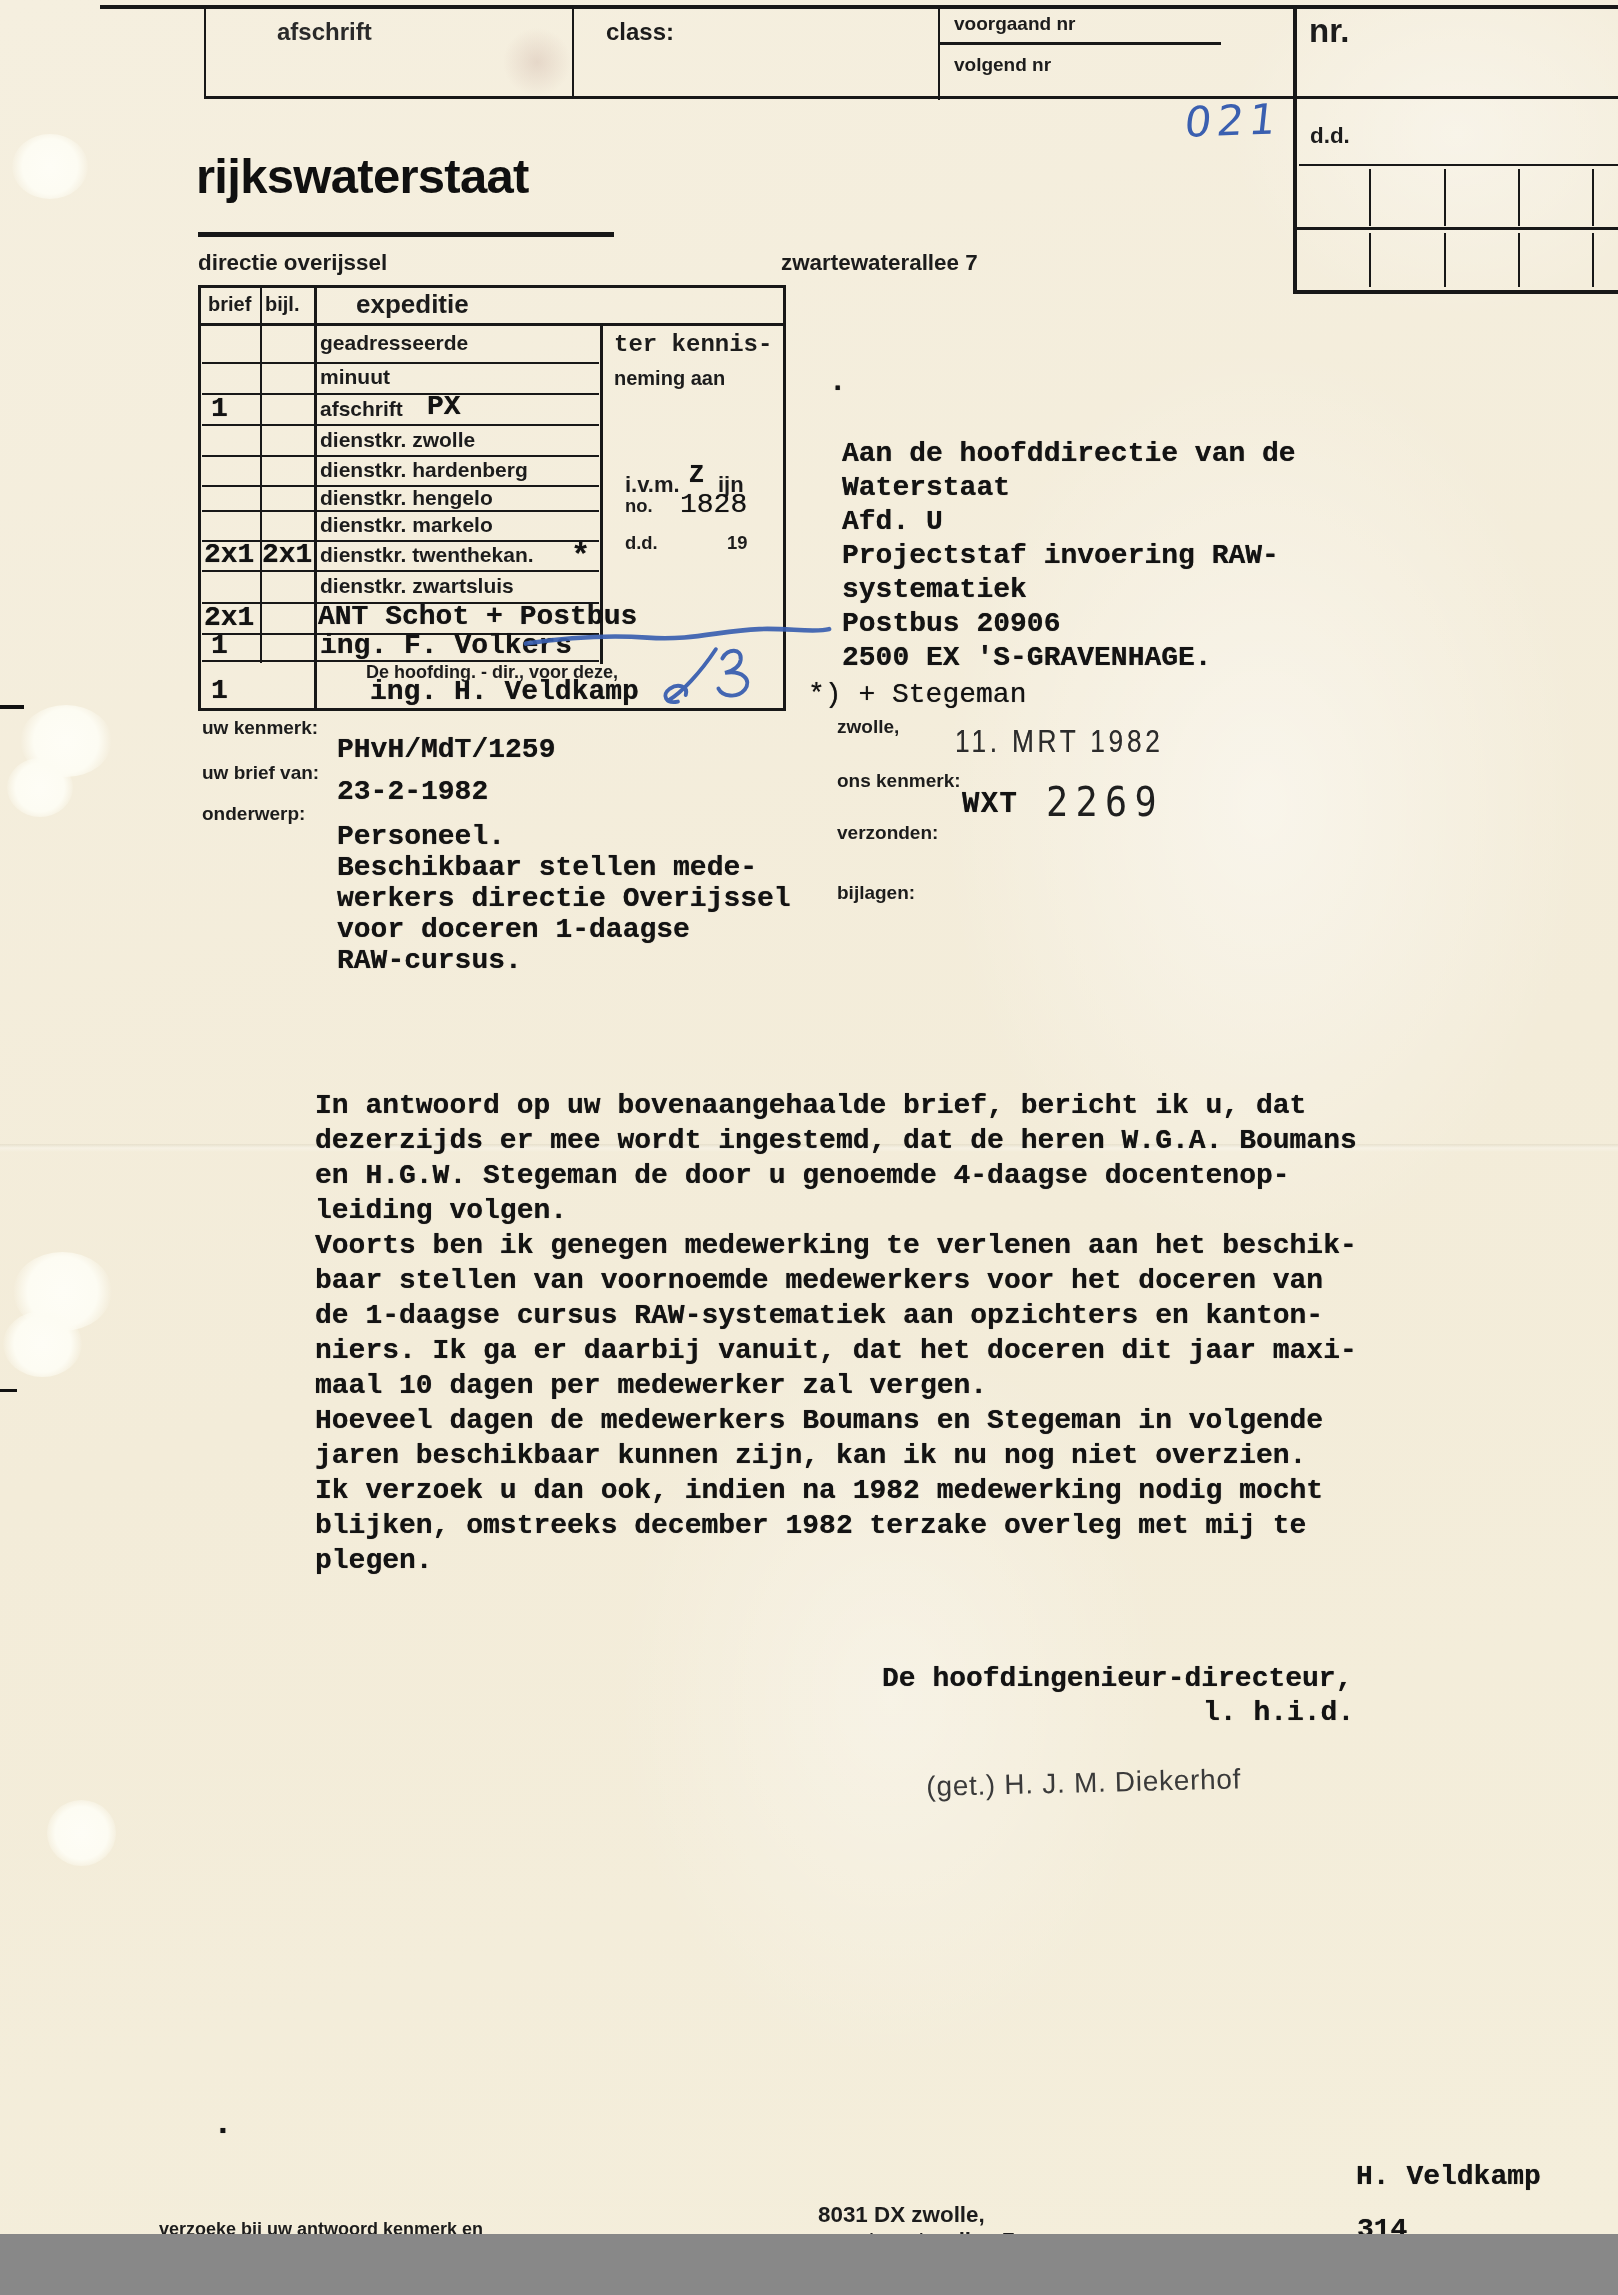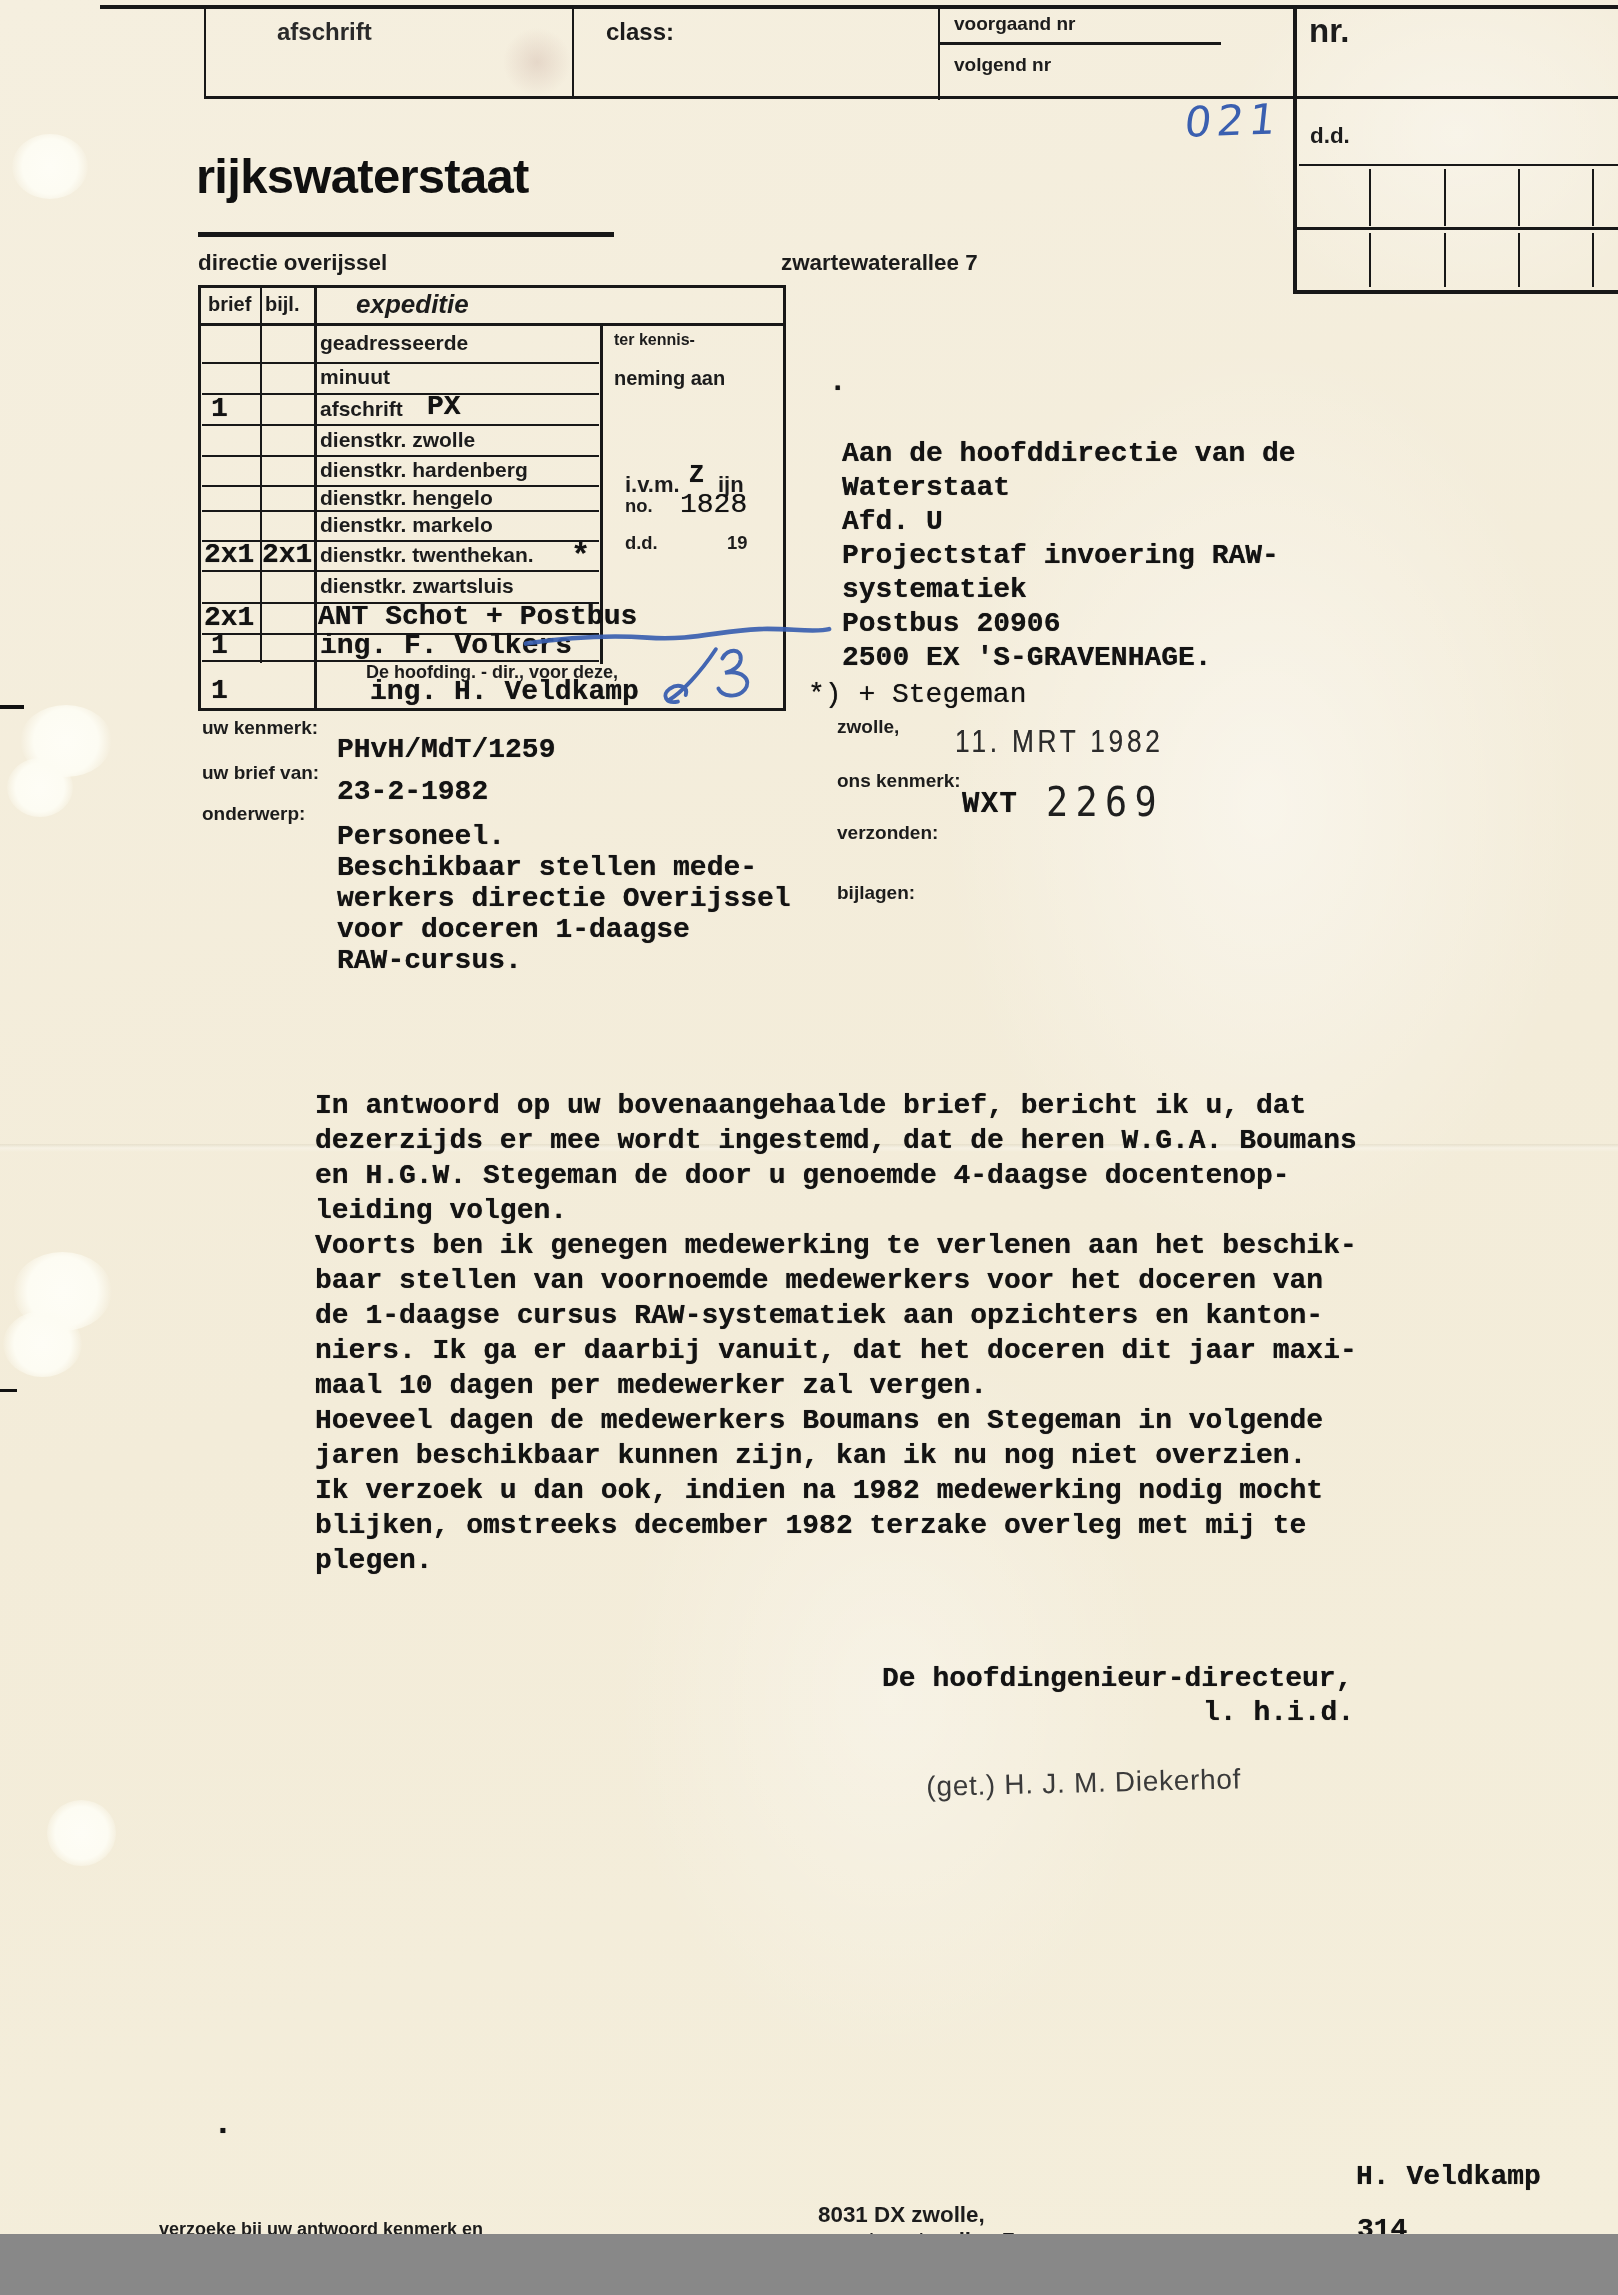--- a/index.html
+++ b/index.html
@@ -71,21 +71,21 @@
   <div class="lbl" style="left:781px;top:250px;font-size:22.4px;">zwartewaterallee 7</div>
 
   <div class="abs" style="left:198px;top:285px;width:588px;height:426px;border:3.3px solid #181818;box-sizing:border-box;"></div>
   <div class="line" style="left:198px;top:323px;width:588px;height:3.3px;"></div>
   <div class="line" style="left:260px;top:285px;width:2px;height:378px;"></div>
   <div class="line" style="left:314px;top:285px;width:3.3px;height:426px;"></div>
   <div class="line" style="left:600px;top:324px;width:3.3px;height:340px;"></div>
 
   <div class="lbl" style="left:208px;top:293px;font-size:20px;">brief</div>
   <div class="lbl" style="left:265px;top:293px;font-size:20px;">bijl.</div>
-  <div class="lbl" style="left:356px;top:289px;font-size:26px;font-style:italic;">expeditie</div>
+  <div class="lbl" style="left:356px;top:289px;font-size:26px;">expeditie</div>
 
   <div class="line" style="left:202px;top:362px;width:397px;height:2px;"></div>
   <div class="line" style="left:202px;top:393px;width:397px;height:2px;"></div>
   <div class="line" style="left:202px;top:424px;width:397px;height:2px;"></div>
   <div class="line" style="left:202px;top:455px;width:397px;height:2px;"></div>
   <div class="line" style="left:202px;top:485px;width:397px;height:2px;"></div>
   <div class="line" style="left:202px;top:510px;width:397px;height:2px;"></div>
   <div class="line" style="left:202px;top:540px;width:397px;height:2px;"></div>
   <div class="line" style="left:202px;top:570px;width:397px;height:2px;"></div>
   <div class="line" style="left:202px;top:602px;width:397px;height:2px;"></div>
@@ -107,21 +107,21 @@
   <div class="typed" style="left:571px;top:538px;font-size:32px;">*</div>
   <div class="lbl" style="left:320px;top:574px;font-size:21px;">dienstkr. zwartsluis</div>
   <div class="typed" style="left:204px;top:602px;font-size:28px;">2x1</div>
   <div class="typed" style="left:318px;top:601px;font-size:28px;">ANT Schot + Postbus</div>
   <div class="typed" style="left:211px;top:630px;font-size:28px;">1</div>
   <div class="typed" style="left:320px;top:630px;font-size:28px;">ing. F. Volkers</div>
   <div class="typed" style="left:211px;top:675px;font-size:28px;">1</div>
   <div class="lbl" style="left:366px;top:662px;font-size:18px;">De hoofding. - dir., voor deze,</div>
   <div class="typed" style="left:370px;top:676px;font-size:28px;">ing. H. Veldkamp</div>
 
-  <div class="lbl" style="left:614px;top:331px;font-size:16px;">ter kennis-</div>
+  <div class="lbl" style="left:614px;top:331px;font-size:24px;font-family:Liberation Mono, monospace;">ter kennis-</div>
   <div class="lbl" style="left:614px;top:367px;font-size:20px;">neming aan</div>
   <div class="lbl" style="left:625px;top:472px;font-size:22px;">i.v.m.</div>
   <div class="typed" style="left:689px;top:461px;font-size:25px;">Z</div>
   <div class="lbl" style="left:718px;top:472px;font-size:22px;">ijn</div>
   <div class="lbl" style="left:625px;top:495px;font-size:18.4px;">no.</div>
   <div class="typed" style="left:680px;top:489px;font-size:28px;font-weight:400;">1828</div>
   <div class="lbl" style="left:625px;top:532px;font-size:18.4px;">d.d.</div>
   <div class="lbl" style="left:727px;top:532px;font-size:18.4px;">19</div>
 
   <svg style="left:522px;top:621px;" width="313" height="32" viewBox="0 0 475 48">

